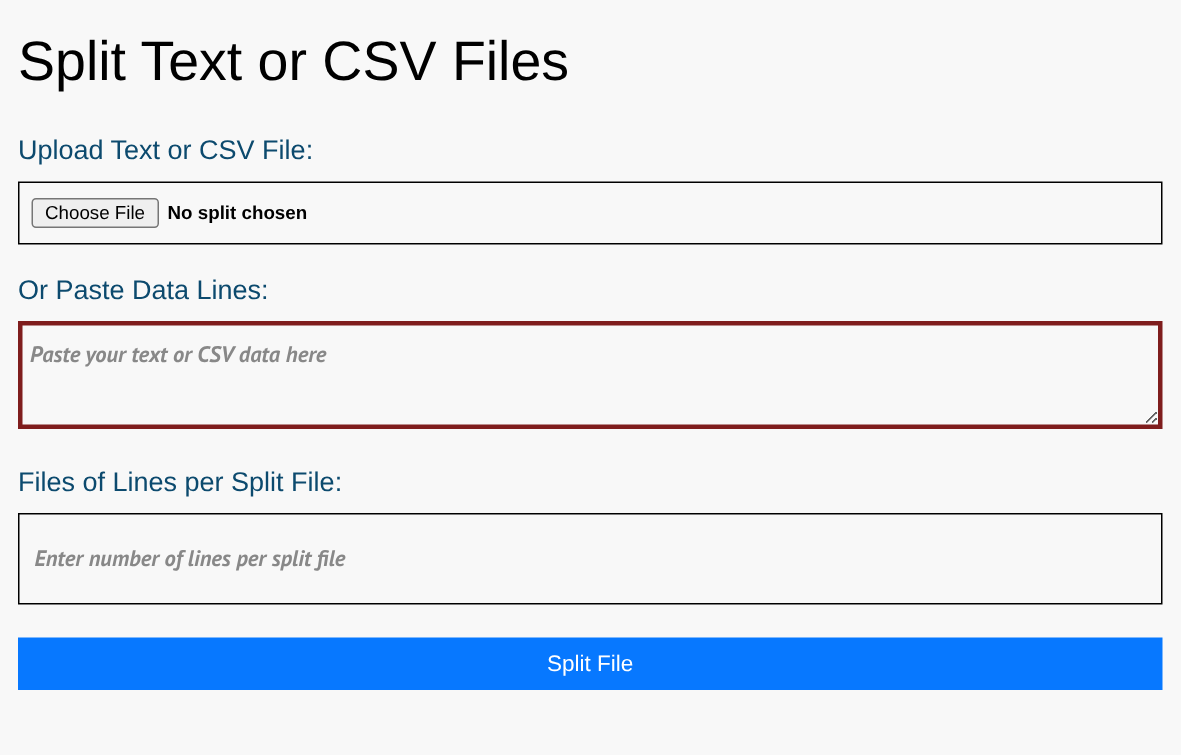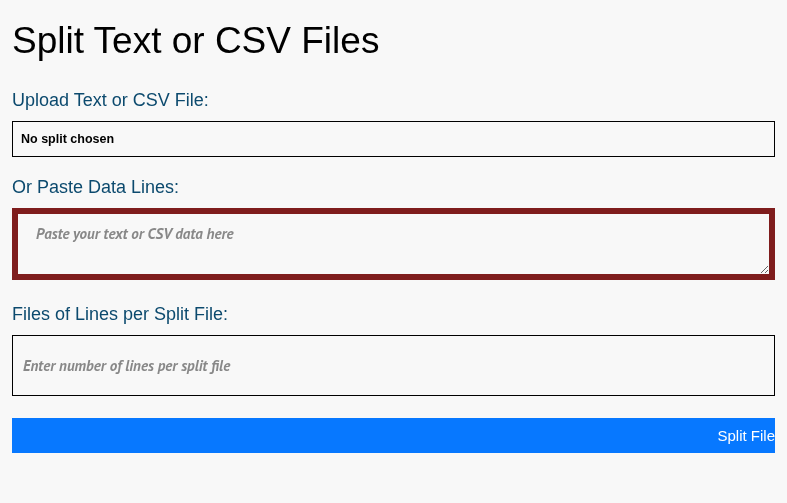--- a/index.html
+++ b/index.html
@@ -48,23 +48,23 @@
       color: #000;
     }
     .file-status {
       font-size: 12.5px;
       font-weight: bold;
       color: #000;
       font-family: "Segoe UI", Arial, sans-serif;
     }
     .textarea-input {
       width: 100%;
-      border: 6px solid #7f1d1d;
+      border: 3px solid #7f1d1d;
       background: #f8f8f8;
-      padding: 10px 18px;
+      padding: 10px 5px;
       font-size: 15px;
       font-weight: bold;
       font-style: italic;
       color: #888;
       font-family: "Segoe UI", "PT Sans", Arial, sans-serif;
       resize: both;
       height: 72px;
       margin-bottom: 20px;
     }
     .textarea-input::placeholder {
@@ -91,32 +91,32 @@
     }
     .submit-btn {
       width: 100%;
       background: #0778ff;
       color: #fff;
       border: none;
       padding: 9px 0;
       font-size: 15px;
       font-family: Arial, Helvetica, sans-serif;
       cursor: pointer;
-      text-align: right;
     }
   </style>
 </head>
 <body>
 
 
 
 <h1>Split Text or CSV Files</h1>
 
 <label class="field-label">Upload Text or CSV File:</label>
 <div class="file-box">
+  <button class="choose-btn">Choose File</button>
   <span class="file-status">No split chosen</span>
 </div>
 
 <label class="field-label">Or Paste Data Lines:</label>
 <textarea class="textarea-input" placeholder="Paste your text or CSV data here" style=""></textarea>
 
 <label class="field-label">Files of Lines per Split File:</label>
 <input type="text" class="text-input" placeholder="Enter number of lines per split file" style="">
 
 <button class="submit-btn">Split File</button>

